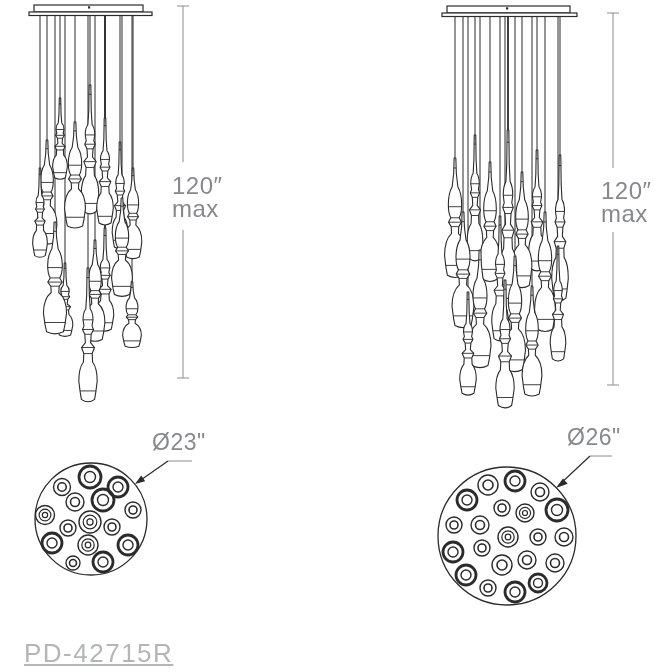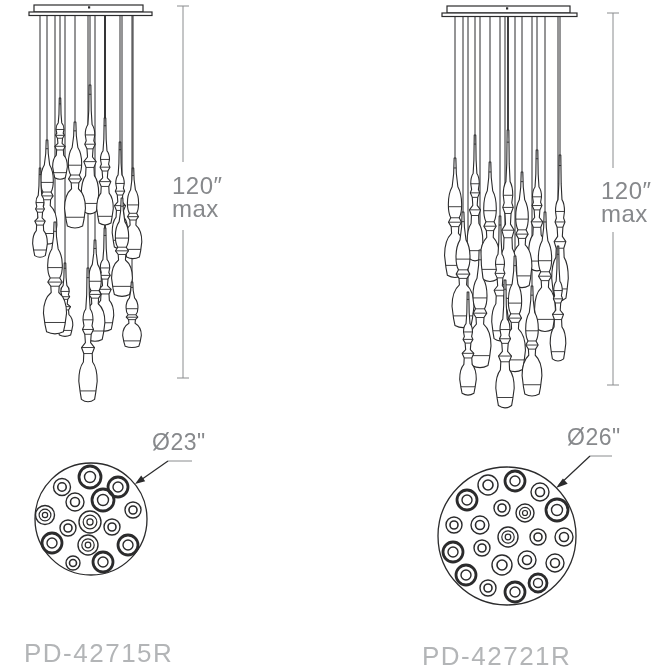--- a/index.html
+++ b/index.html
@@ -23,20 +23,21 @@
     font-size:23px;line-height:24px;
     letter-spacing:0.5px;
   }
   #dia0{left:152px;top:430px;}
   #dia1{left:567px;top:425px;}
   .code-label{
     position:absolute;
     font-size:26px;line-height:27px;
     font-weight:300;
     letter-spacing:1.5px;
+    text-decoration:underline;
   }
   #code0{left:24px;top:640px;}
   #code1{left:422px;top:643px;}
 </style>
 </head>
 <body>
 
 <div id="stage">
 
   <svg id="drawing" width="672" height="672" viewBox="0 0 672 672" style="color: rgb(43, 43, 44);">
@@ -319,14 +320,13 @@
 
   <div class="dim-label" id="dim0" style="color: rgb(135, 137, 140);">120″
 max</div>
   <div class="dim-label" id="dim1" style="color: rgb(135, 137, 140);">120″
 max</div>
 
   <div class="dia-label" id="dia0" style="color: rgb(135, 137, 140);">Ø23"</div>
   <div class="dia-label" id="dia1" style="color: rgb(135, 137, 140);">Ø26"</div>
 
   <div class="code-label" id="code0" style="color: rgb(179, 181, 183);">PD-42715R</div>
-  <div class="code-label" id="code1" style="color: rgb(179, 181, 183);">PD-42721R</div>
 </div>
 
 </body></html>

